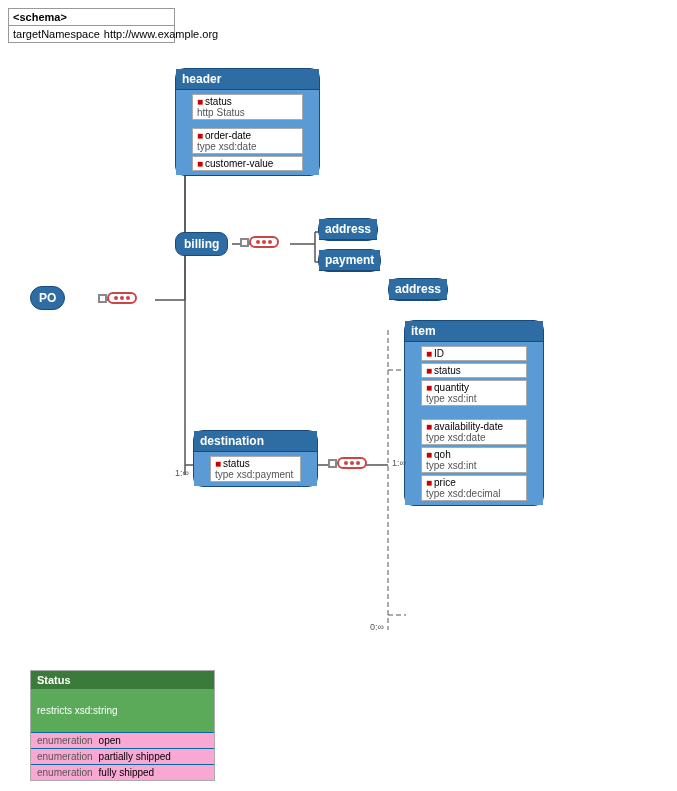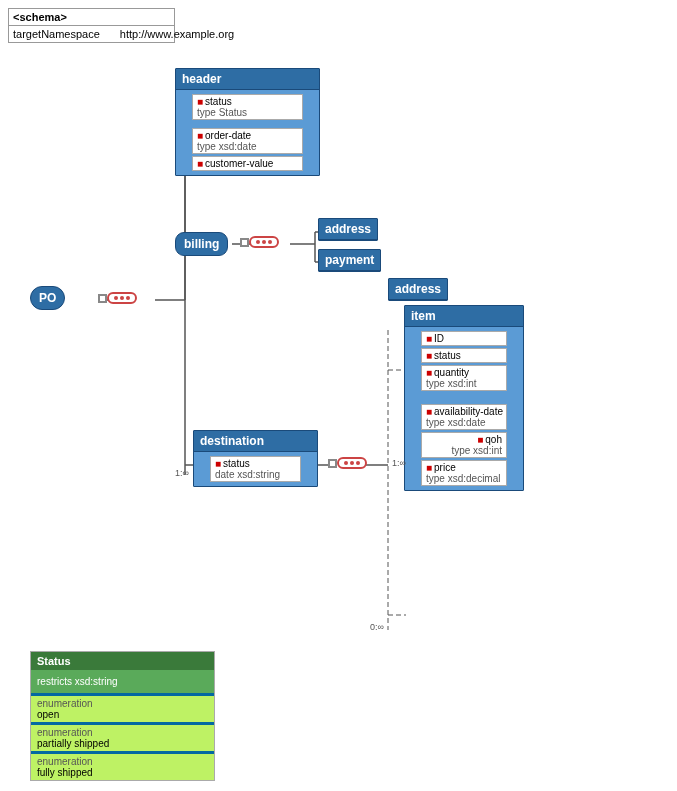--- a/index.html
+++ b/index.html
@@ -33,36 +33,35 @@
       background: #fff;
       border-bottom: 1px solid #999;
       padding: 2px 4px;
       font-weight: bold;
       font-size: 11px;
     }
     .schema-box .schema-row {
       display: flex;
       padding: 2px 4px;
       font-size: 11px;
-      gap: 16px;
     }
     .schema-box .schema-key {
       color: #000;
       margin-right: 4px;
     }
     .schema-box .schema-val {
       color: #000;
     }
 
     
     .blue-box {
       background: #2e6da4;
       color: #fff;
       border: 1px solid #1a4a7a;
-      border-radius: 1px;
+      border-radius: 10px;
     }
     .blue-box .box-title {
       background: #2e6da4;
       color: #fff;
       font-weight: bold;
       padding: 3px 6px;
       font-size: 12px;
       border-bottom: 1px solid #1a4a7a;
     }
     .blue-box .box-body {
@@ -141,23 +140,23 @@
     .destination-box {
       position: absolute;
       top: 430px;
       left: 193px;
       width: 125px;
     }
 
     
     .item-box {
       position: absolute;
-      top: 305px;
+      top: 320px;
       left: 404px;
-      width: 120px;
+      width: 140px;
     }
 
     
     .shipment-box {
       position: absolute;
       top: 585px;
       left: 404px;
       width: 110px;
     }
 
@@ -172,30 +171,29 @@
     .status-legend .status-title {
       background: #3a7a3a;
       color: #fff;
       font-weight: bold;
       padding: 3px 6px;
       font-size: 11px;
     }
     .status-legend .status-subtitle {
       background: #5aaa5a;
       color: #fff;
-      padding: 6px 6px;
+      padding: 16px 6px;
       font-size: 10px;
     }
     .status-legend .status-row {
       display: flex;
       padding: 2px 6px;
       font-size: 10px;
-      border-top: 3px solid #0369a1;
-      background: #bef264;
-      flex-direction: column;
+      border-top: 1px solid #0369a1;
+      background: #f9a8d4;
     }
     .status-legend .status-row .enum-key {
       margin-right: 6px;
       color: #555;
     }
 
     
     .mult-label {
       position: absolute;
       font-size: 9px;
@@ -282,21 +280,21 @@
       <span class="schema-val">http://www.example.org</span>
     </div>
   </div>
 
   <div class="header-box blue-box">
     <div class="box-title">header</div>
     <div class="box-body">
       <div class="inner-section">
         <div class="field-row">
           <span class="field-icon">■</span>status<br>
-          <span class="field-type">type Status</span>
+          <span class="field-type">http Status</span>
         </div>
       </div>
       <div class="inner-section">
         <div class="field-row">
           <span class="field-icon">■</span>order-date<br>
           <span class="field-type">type xsd:date</span>
         </div>
         <div class="field-row" style="margin-top:2px;">
           <span class="field-icon">■</span>customer-value
         </div>
@@ -349,39 +347,39 @@
           <span class="field-icon">■</span>status
         </div>
         <div class="field-row" style="margin-top:2px;">
           <span class="field-icon">■</span>quantity<br>
           <span class="field-type">type xsd:int</span>
         </div>
         <div class="field-row" style="margin-top:13px;">
           <span class="field-icon">■</span>availability-date<br>
           <span class="field-type">type xsd:date</span>
         </div>
-        <div class="field-row" style="margin-top:2px;text-align:right;">
+        <div class="field-row" style="margin-top:2px;">
           <span class="field-icon">■</span>qoh<br>
           <span class="field-type">type xsd:int</span>
         </div>
         <div class="field-row" style="margin-top:2px;">
           <span class="field-icon">■</span>price<br>
           <span class="field-type">type xsd:decimal</span>
         </div>
       </div>
     </div>
   </div>
 
   <div class="destination-box blue-box">
     <div class="box-title">destination</div>
     <div class="box-body">
       <div class="inner-section">
         <div class="field-row">
           <span class="field-icon">■</span>status<br>
-          <span class="field-type">date xsd:string</span>
+          <span class="field-type">type xsd:payment</span>
         </div>
       </div>
     </div>
   </div>
 
   <div class="inline-connector" style="position:absolute;top:457px;left:328px;align-items:center;">
     <div class="conn-sq"></div>
     <div class="conn-dots">
       <div class="conn-dot"></div>
       <div class="conn-dot"></div>

